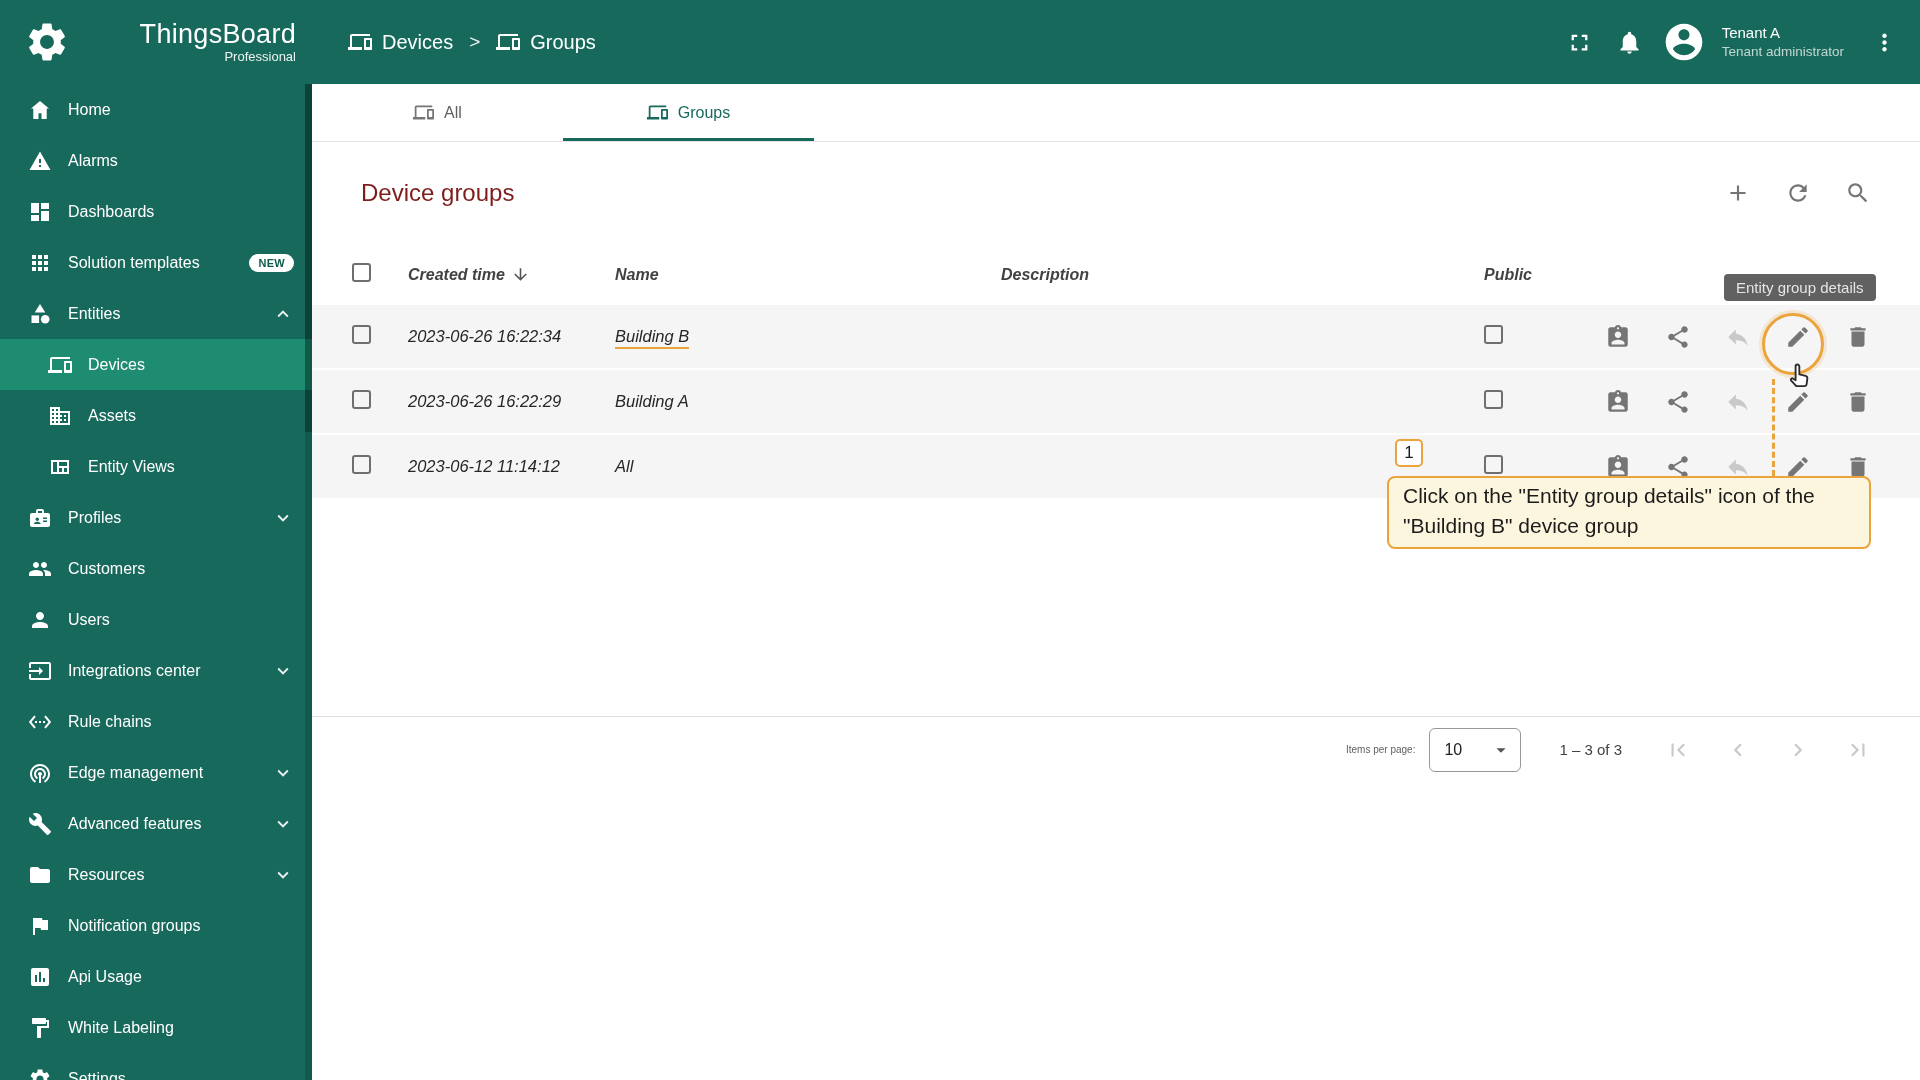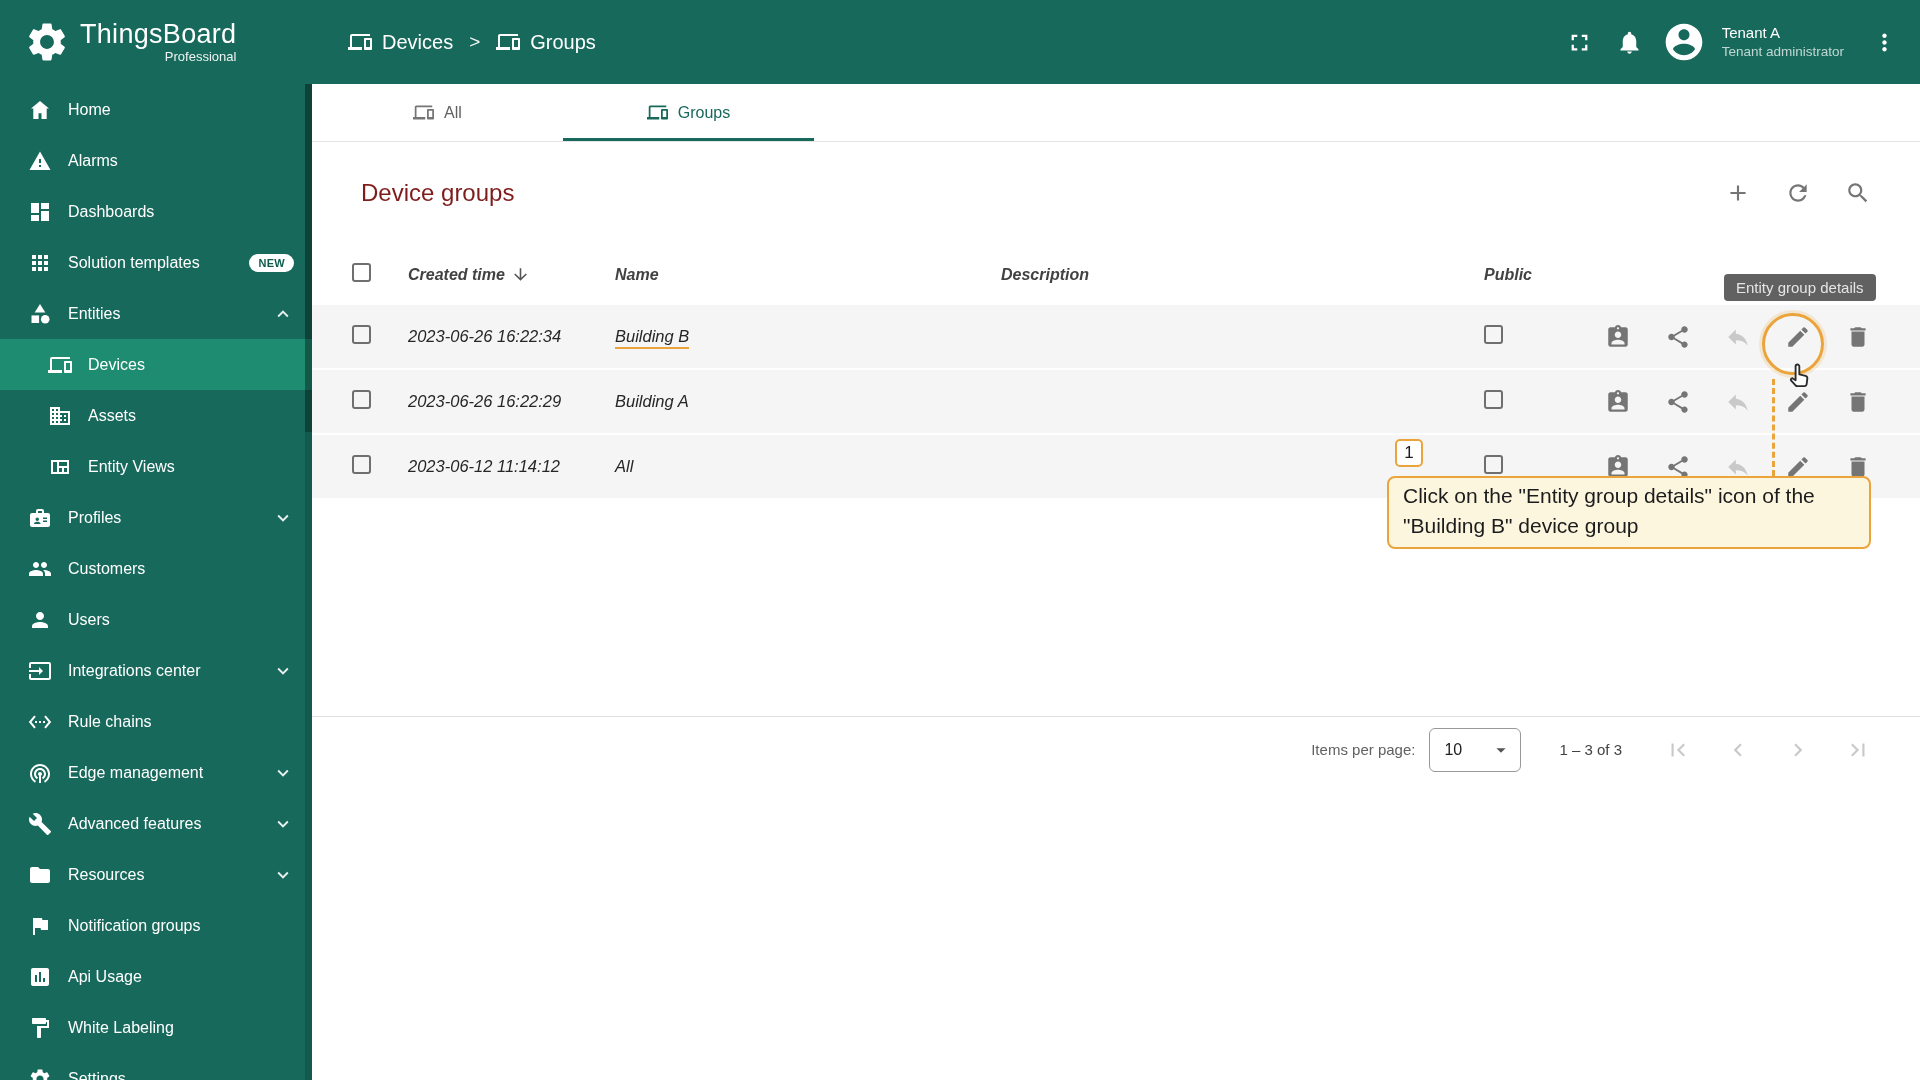--- a/index.html
+++ b/index.html
@@ -11,21 +11,21 @@
   }
   *{margin:0;padding:0;box-sizing:border-box;}
   html,body{width:1920px;height:1080px;overflow:hidden;}
   body{font-family:"Liberation Sans",sans-serif;display:flex;background:#fff;}
   button{font-family:inherit;background:none;border:none;}
   .icon{display:inline-flex;align-items:center;justify-content:center;}
   .icon svg{width:24px;height:24px;}
 
   
   .sidebar{width:312px;height:1080px;background:var(--teal);color:#fff;flex-shrink:0;position:relative;overflow:hidden;}
-  .logo{height:84px;display:flex;align-items:center;gap:10px;padding:0 16px 0 24px;cursor:pointer;}
+  .logo{height:84px;display:flex;align-items:center;gap:10px;padding:0 16px 0 24px;cursor:pointer;justify-content:space-between;}
   .logo-icon svg{width:46px;height:46px;}
   .brand{font-size:27px;line-height:1.05;font-weight:400;letter-spacing:.3px;}
   .brand-sub{display:block;font-size:13px;text-align:right;opacity:.92;}
   .nav-item{height:51px;display:flex;align-items:center;gap:16px;padding:0 18px 0 28px;cursor:pointer;}
   .nav-item.child{padding-left:48px;}
   .nav-item.active{background:var(--teal-active);}
   .nav-label{font-size:16px;flex:1;white-space:nowrap;}
   .badge-new{background:#fff;color:#0f5c4d;font-size:11px;font-weight:700;padding:3px 9px;border-radius:10px;letter-spacing:.3px;}
   .chev svg{width:22px;height:22px;opacity:.9;}
   .sb-track{position:absolute;top:84px;right:0;width:7px;bottom:0;background:rgba(0,0,0,.14);}
@@ -73,21 +73,21 @@
   .c-public{padding-left:8px;}
   .c-actions{display:flex;gap:16px;justify-content:flex-end;align-items:center;padding-right:40px;}
   .c-actions .icon-btn{color:var(--icon-gray);}
   .c-actions .icon-btn.disabled{color:var(--icon-disabled);}
   .c-actions .icon-btn svg{width:26px;height:26px;}
   .hl{border-bottom:2px solid var(--orange);padding-bottom:2px;}
   .spacer{flex:1;}
 
   
   .paginator{height:66px;border-top:1px solid #e0e0e0;display:flex;align-items:center;justify-content:flex-end;padding-right:40px;margin-bottom:22px;flex-shrink:0;color:#616161;}
-  .pp-label{font-size:15px;}
+  .pp-label{font-size:10px;}
   .pp-select{margin-left:14px;width:92px;height:44px;border:1px solid #989898;border-radius:6px;display:flex;align-items:center;justify-content:space-between;padding:0 8px 0 14px;font-size:16px;color:#212121;cursor:pointer;background:#fff;}
   .pp-select .icon{color:#555;}
   .pp-select .icon svg{width:22px;height:22px;}
   .pp-range{margin:0 34px 0 38px;font-size:15px;color:#424242;}
   .pg-nav{display:flex;gap:16px;}
   .pg-nav .icon-btn{color:var(--icon-disabled);}
   .pg-nav .icon-btn svg{width:26px;height:26px;}
 
   
   .tooltip{position:absolute;left:1412px;top:190px;background:#616161;color:#e5e5e5;font-size:15px;padding:5px 12px;border-radius:4px;white-space:nowrap;z-index:30;}

